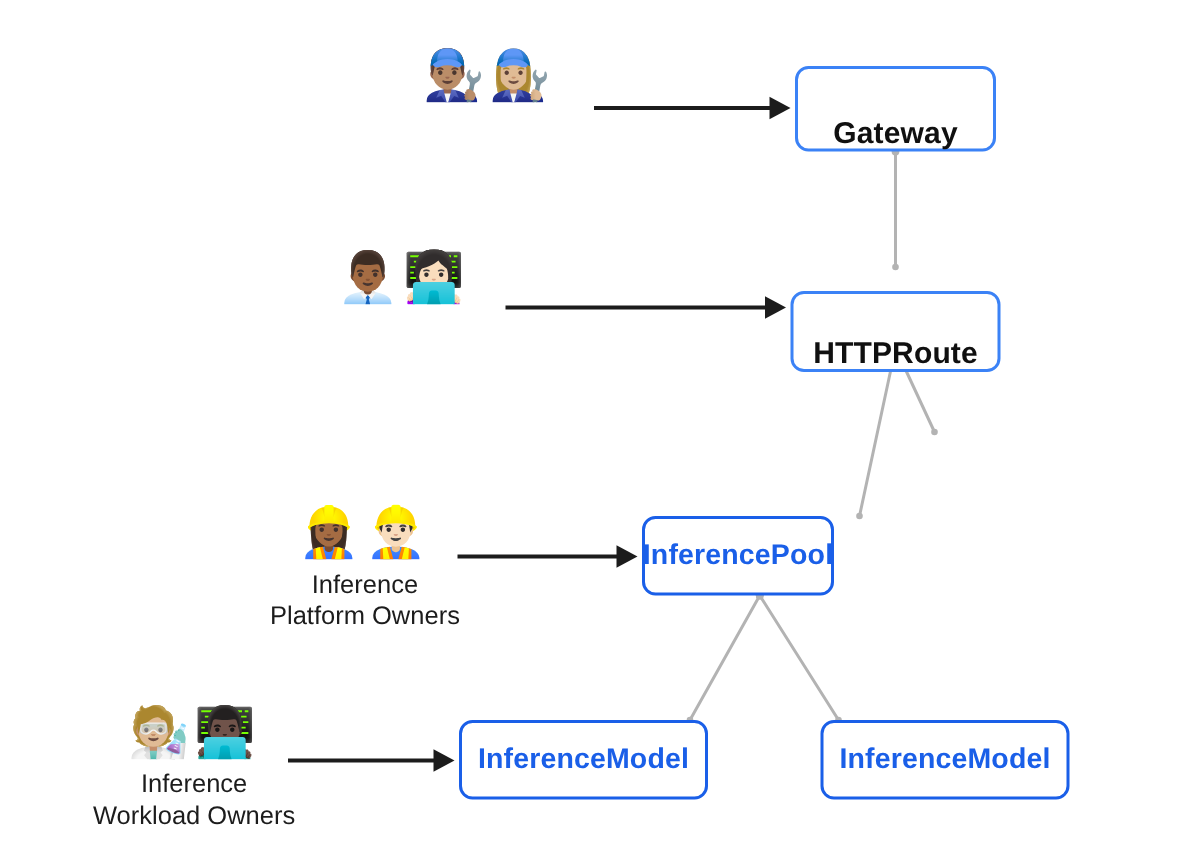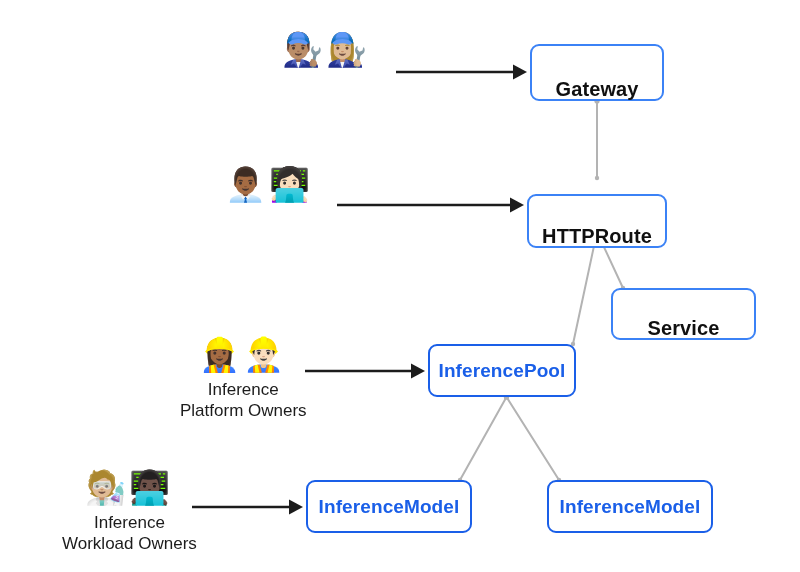--- a/index.html
+++ b/index.html
@@ -78,24 +78,21 @@
         <line x1="192" y1="507" x2="293" y2="507" stroke="#1c1c1c" stroke-width="2.6"></line>
         <polygon points="303,507 289,499.5 289,514.5" fill="#1c1c1c"></polygon>
       </g>
     </svg>
 <div class="node dark" style="left: 530px; top: 44px; width: 134px; height: 57px;">
       <span>Gateway</span>
     </div>
     <div class="node dark" style="left: 527px; top: 178px; width: 140px; height: 54px; margin-top: 16px;">
       <span>HTTPRoute</span>
     </div>
-    <div class="node dark" style="left: 611px; top: 288px; width: 145px; height: 52px;">
-      <span>Service</span>
-    </div>
-    <div class="node blue" style="left: 428px; top: 344px; width: 148px; height: 53px;">
+    <div class="node blue" style="left: 428px; top: 344px; width: 128px; height: 53px;">
       <span>InferencePool</span>
     </div>
     <div class="node blue" style="left: 306px; top: 480px; width: 166px; height: 53px;">
       <span>InferenceModel</span>
     </div>
     <div class="node blue" style="left: 547px; top: 480px; width: 166px; height: 53px;">
       <span>InferenceModel</span>
     </div>
     <div class="persona" style="left: 282px; top: 30px;">
       <div class="faces">👨🏽‍🔧👩🏼‍🔧</div>

